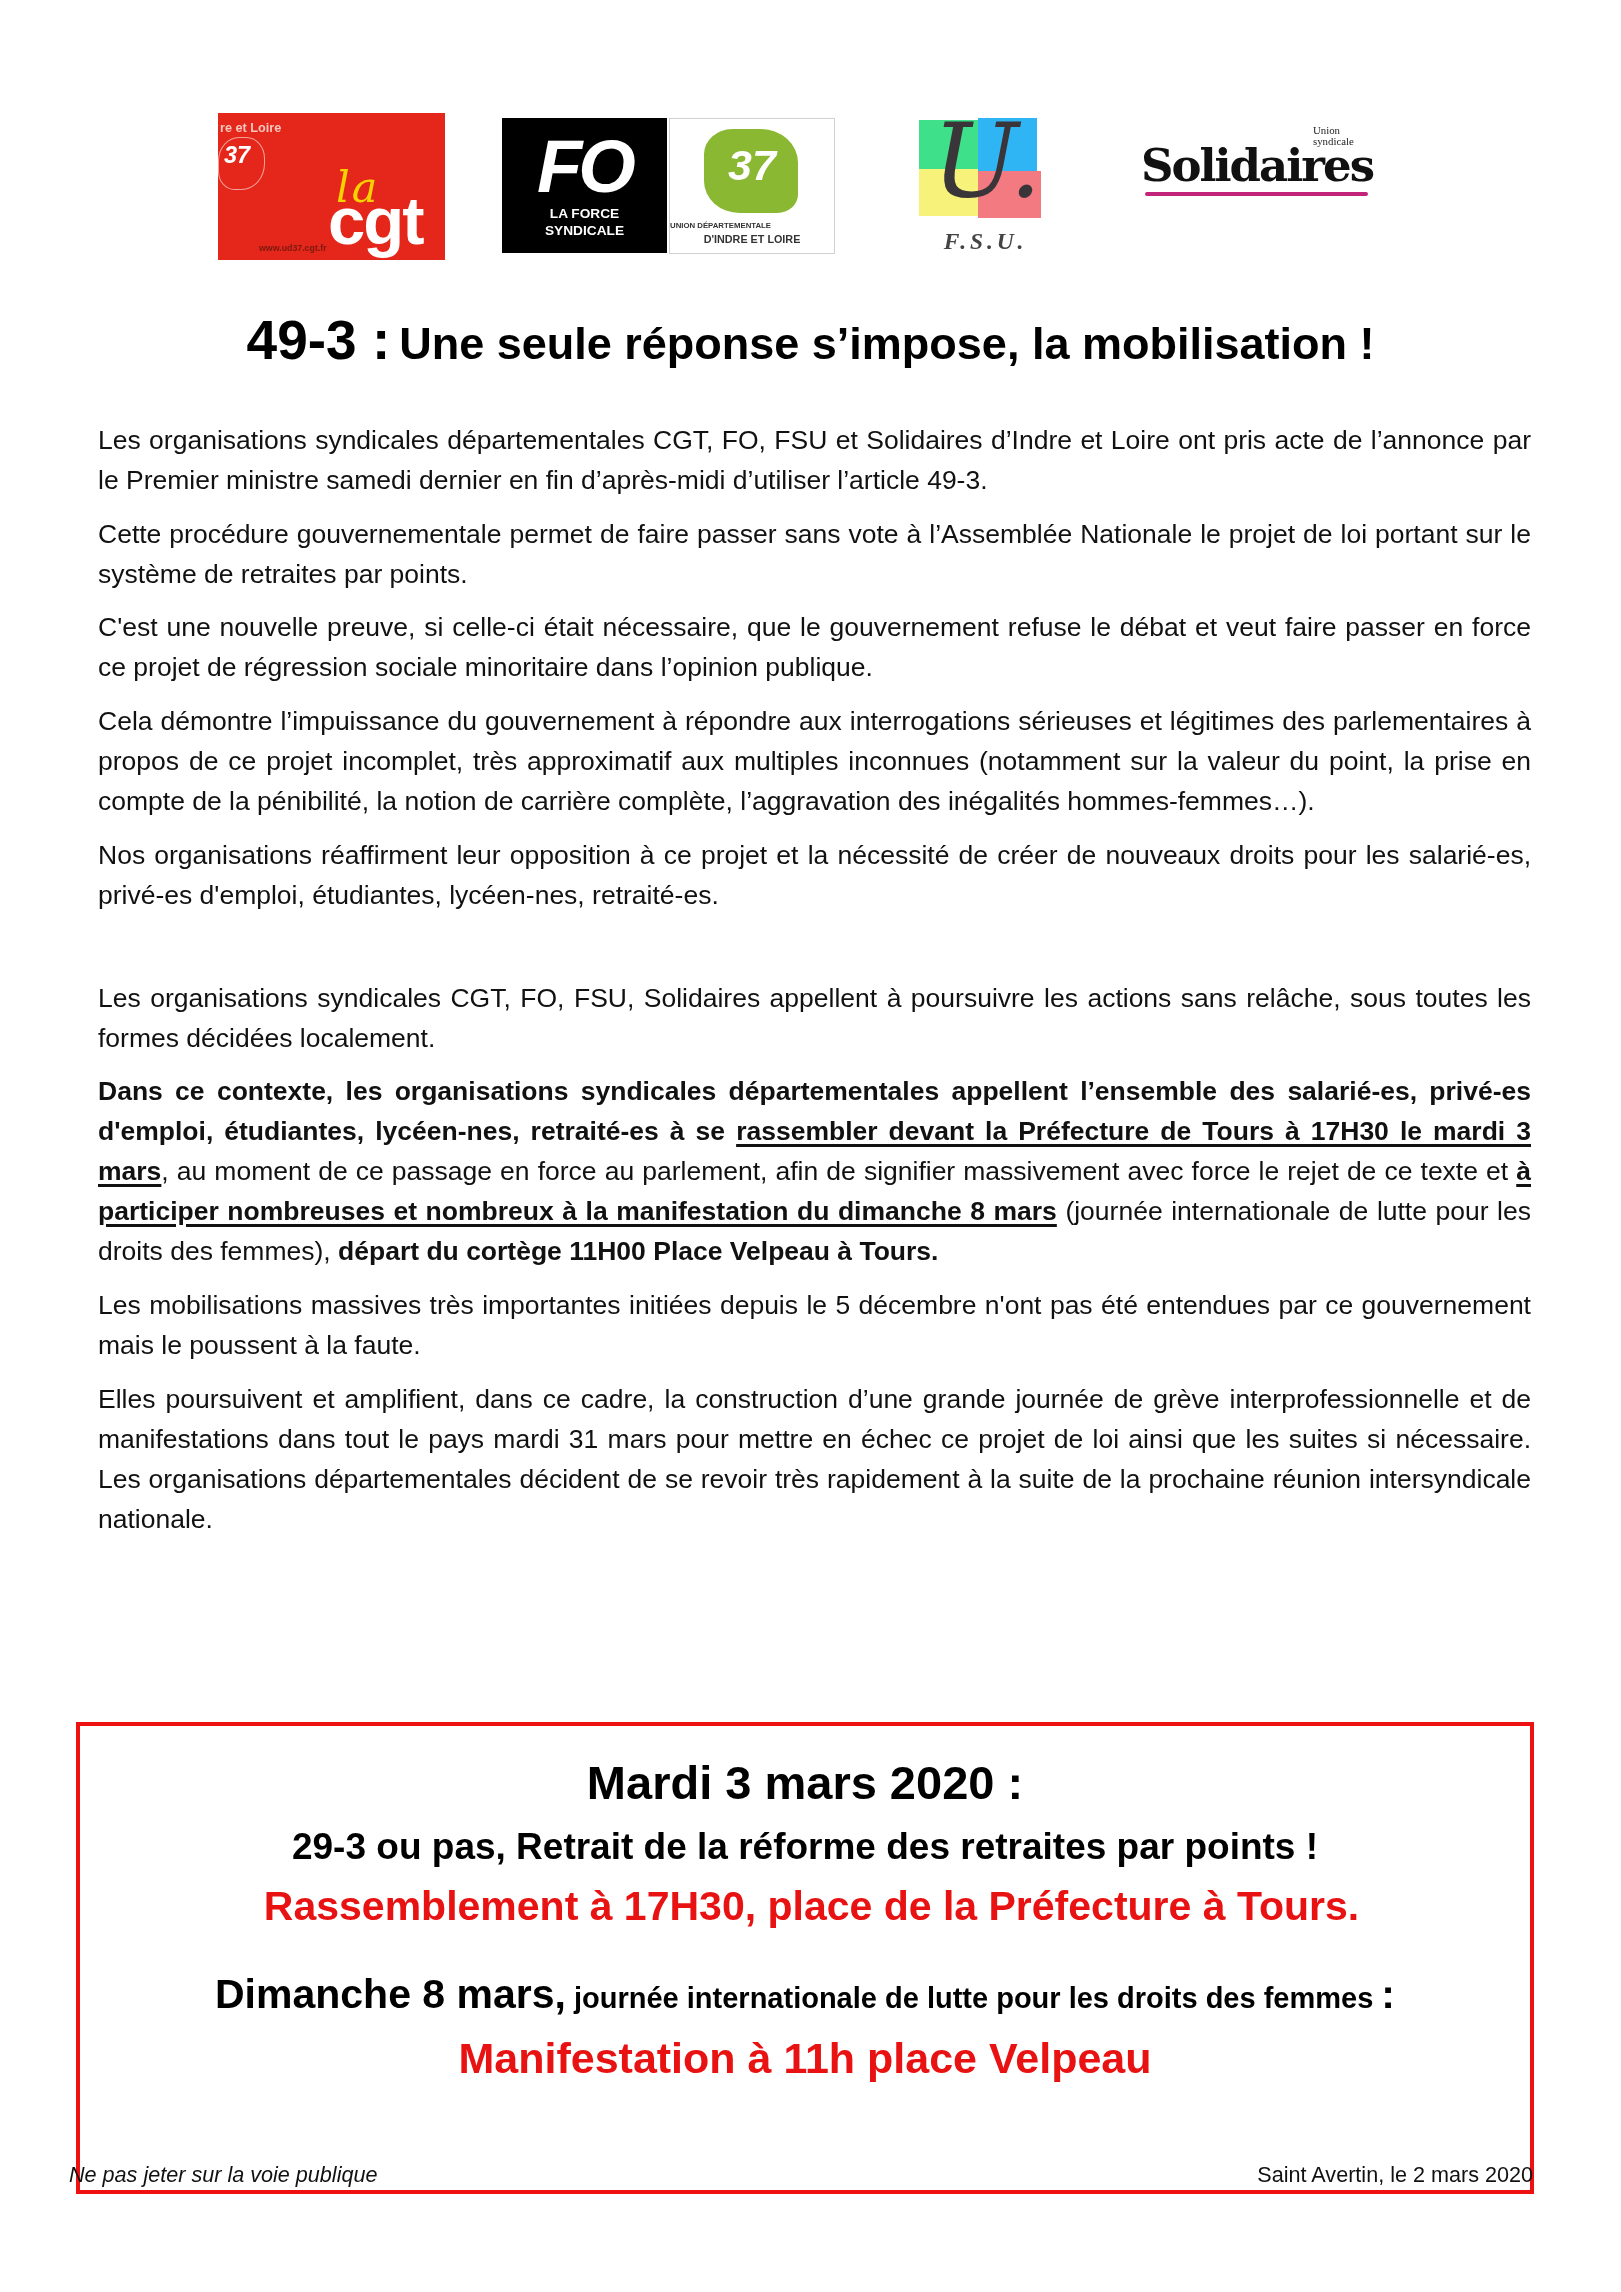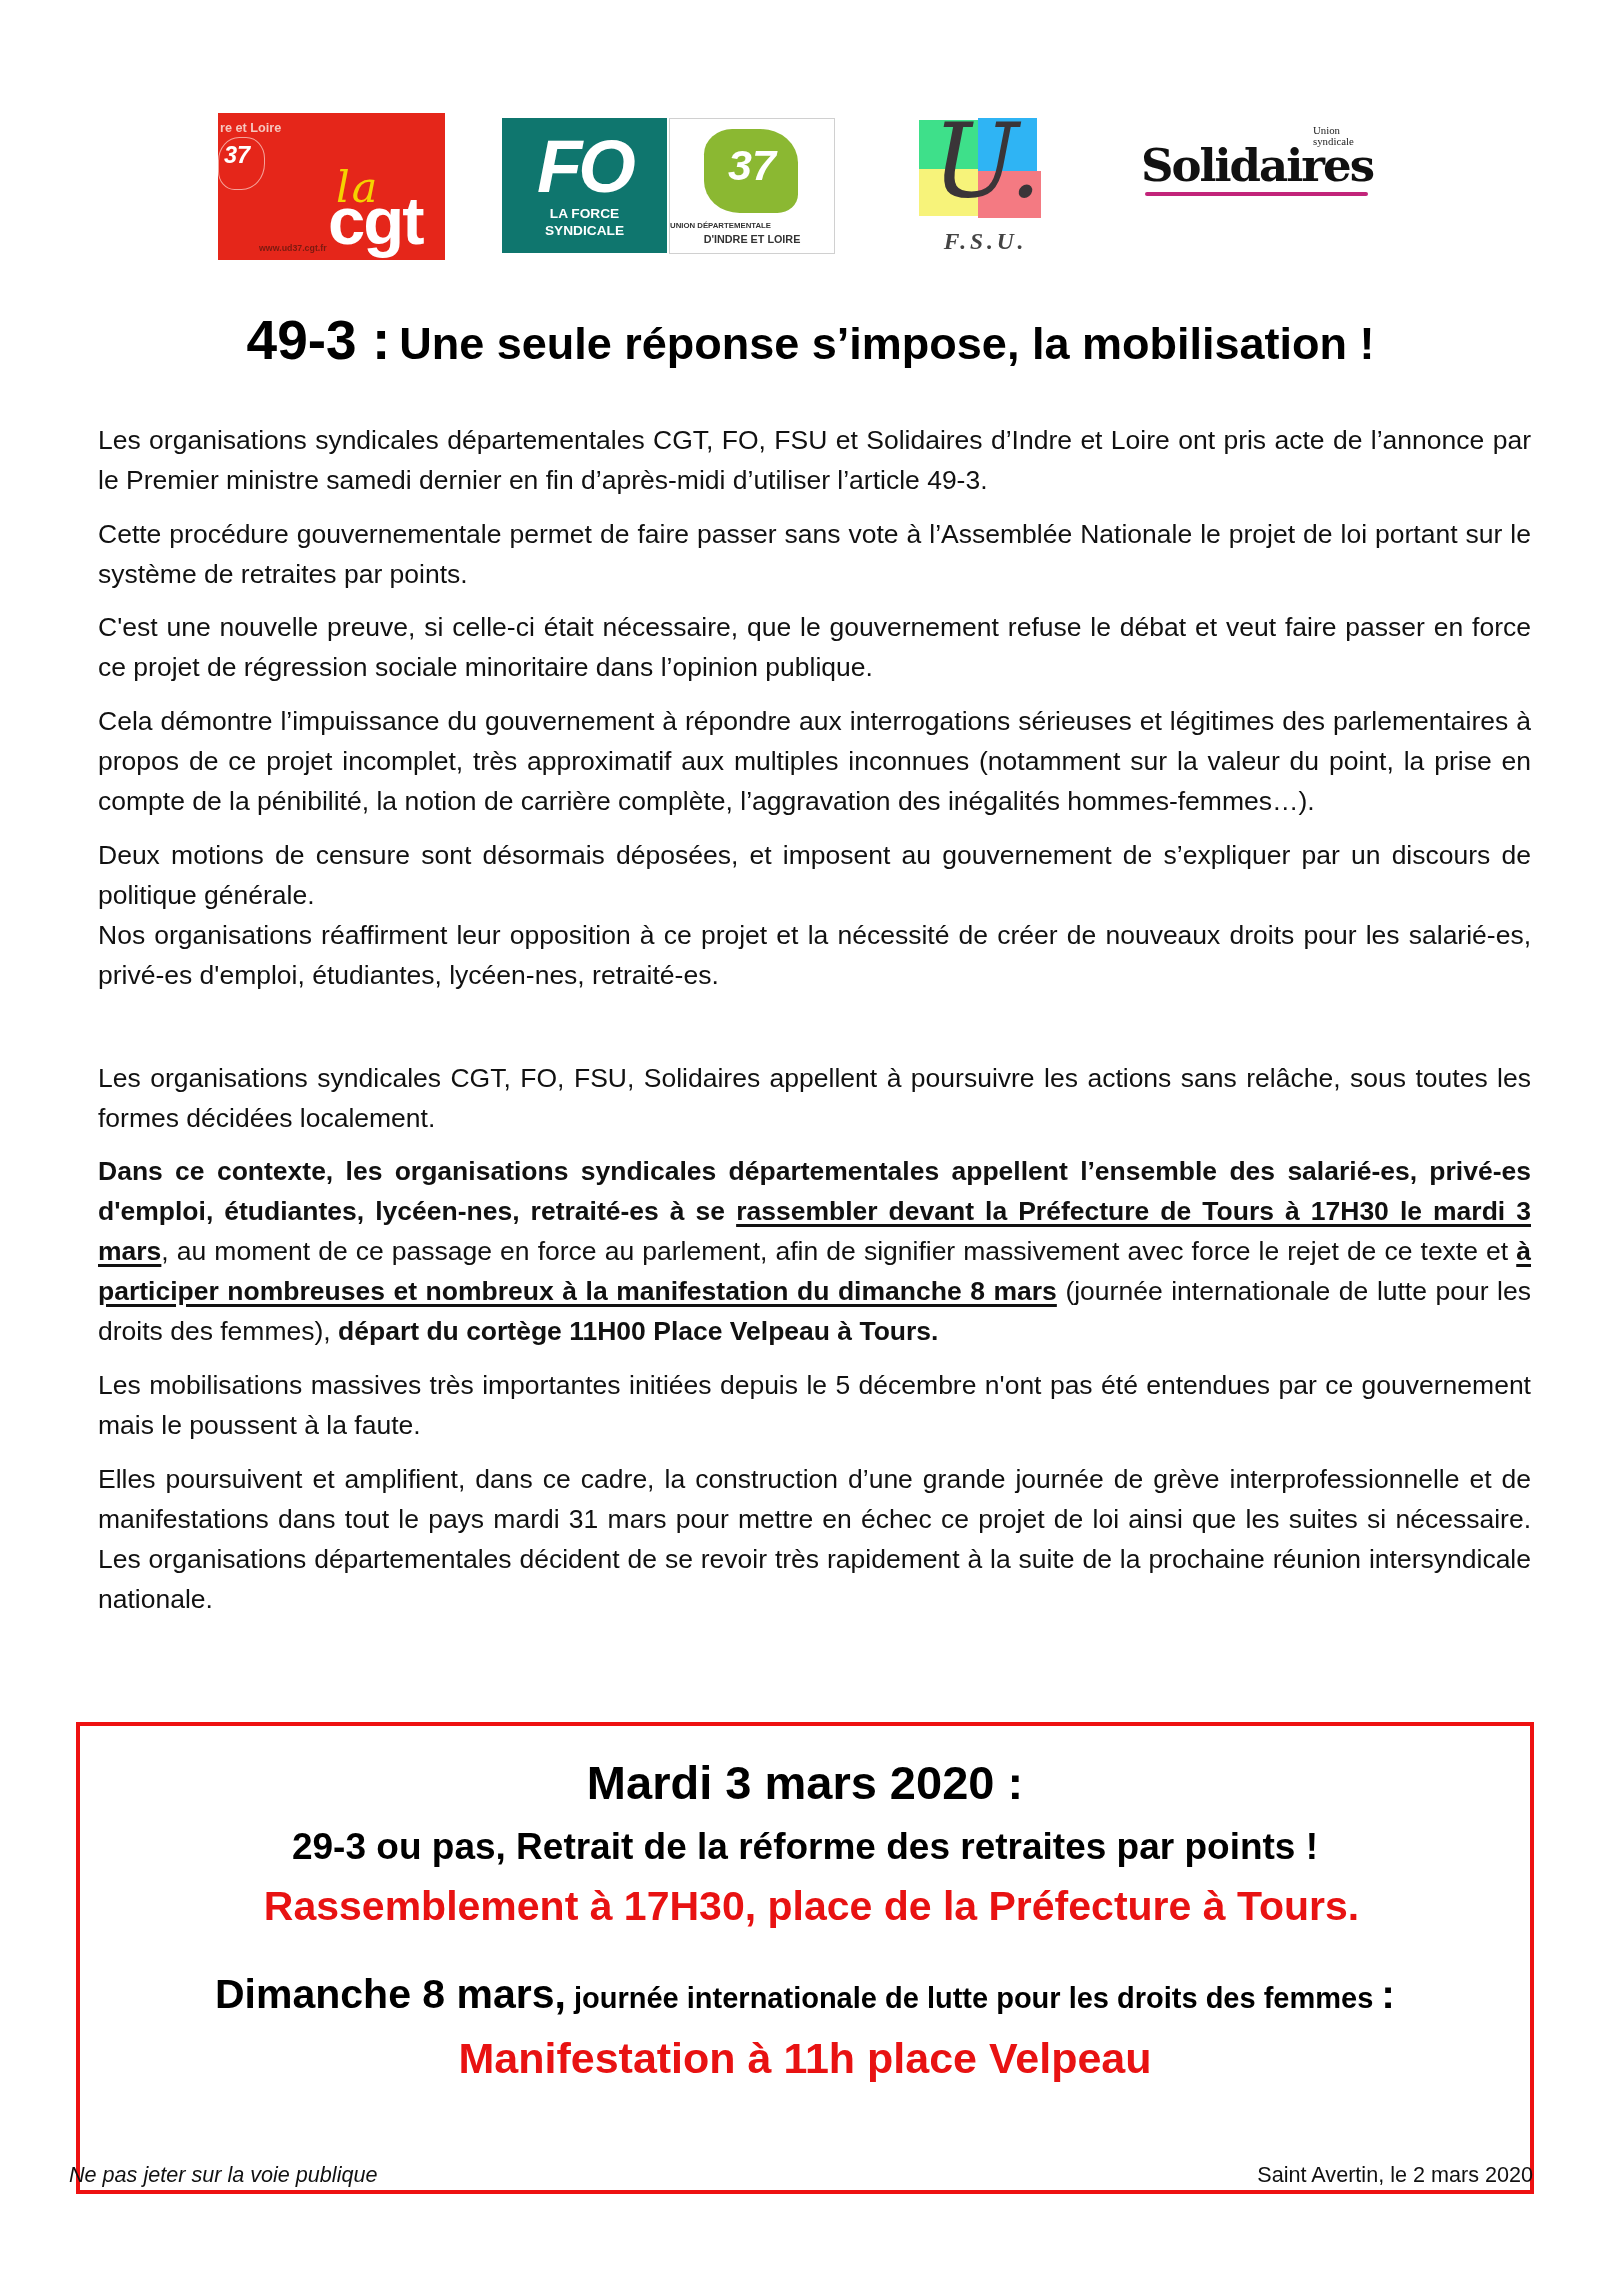--- a/index.html
+++ b/index.html
@@ -11,21 +11,21 @@
   .logo { position: absolute; }
 
   .cgt { left: 218px; top: 113px; width: 227px; height: 147px; background: #e5261a; overflow: hidden; }
   .cgt .region { position: absolute; left: 2px; top: 7.8px; font-size: 12.7px; font-weight: bold; color: #f6c7bf; }
   .cgt .num { position: absolute; left: 5.9px; top: 29px; font-size: 23.5px; font-style: italic; font-weight: bold; color: #ffffff; }
   .cgt .map { position: absolute; left: 0; top: 23.5px; width: 45px; height: 51px; border: 1px solid #f5a39a; border-radius: 45% 40% 50% 35%; }
   .cgt .la { position: absolute; left: 118px; top: 49px; font-family: "DejaVu Serif", serif; font-style: italic; font-size: 43px; color: #f5d200; letter-spacing: 2px; }
   .cgt .word { position: absolute; left: 110px; top: 69px; font-size: 67px; font-weight: bold; color: #ffffff; letter-spacing: -2px; }
   .cgt .url { position: absolute; left: 41px; top: 130px; font-size: 8.8px; font-weight: bold; color: #7a1a10; }
 
-  .fo { left: 502px; top: 118px; width: 165px; height: 135px; background: #0f766e; }
+  .fo { left: 502px; top: 118px; width: 165px; height: 135px; background: #000000; }
   .fo .big { position: absolute; left: 0; right: 0; top: 5.9px; text-align: center; font-size: 74px; font-weight: bold; font-style: italic; color: #fff; letter-spacing: -3.9px; }
   .fo .sub { position: absolute; left: 0; right: 0; top: 88px; text-align: center; font-size: 13.7px; font-weight: bold; color: #fff; line-height: 16.7px; }
 
   .ud37 { left: 669px; top: 118px; width: 164px; height: 134px; background: #fff; border: 1px solid #d0d0d0; }
   .ud37 .shape { position: absolute; left: 34px; top: 9.8px; width: 94px; height: 84px; background: #8bb832; border-radius: 30% 40% 22% 38%; }
   .ud37 .num { position: absolute; left: 39px; top: 21.6px; width: 86px; text-align: center; font-size: 43px; font-weight: bold; font-style: italic; color: #fff; }
   .ud37 .t1 { position: absolute; left: 0; right: 0; top: 102px; text-align: left; font-size: 7.8px; font-weight: bold; color: #333; }
   .ud37 .t2 { position: absolute; left: 0; right: 0; top: 114px; text-align: center; font-size: 10.8px; font-weight: bold; color: #333; }
 
   .fsu { left: 913px; top: 116px; width: 145px; height: 147px; }
@@ -119,21 +119,20 @@
 <h1 class="title" style="margin:0;">
   <span class="num">49-3 :</span>
   <span class="rest">Une seule réponse s’impose, la mobilisation !</span>
 </h1>
 
 <div class="body">
   <p>Les organisations syndicales départementales CGT, FO, FSU et Solidaires d’Indre et Loire ont pris acte de l’annonce par le Premier ministre samedi dernier en fin d’après-midi d’utiliser l’article 49-3.</p>
   <p>Cette procédure gouvernementale permet de faire passer sans vote à l’Assemblée Nationale le projet de loi portant sur le système de retraites par points.</p>
   <p>C'est une nouvelle preuve, si celle-ci était nécessaire, que le gouvernement refuse le débat et veut faire passer en force ce projet de régression sociale minoritaire dans l’opinion publique.</p>
   <p>Cela démontre l’impuissance du gouvernement à répondre aux interrogations sérieuses et légitimes des parlementaires à propos de ce projet incomplet, très approximatif aux multiples inconnues (notamment sur la valeur du point, la prise en compte de la pénibilité, la notion de carrière complète, l’aggravation des inégalités hommes-femmes…).</p>
-  <p class="tight">Deux motions de censure sont désormais déposées, et imposent au gouvernement de s’expliquer par un discours de politique générale.</p>
   <p>Nos organisations réaffirment leur opposition à ce projet et la nécessité de créer de nouveaux droits pour les salarié-es, privé-es d'emploi, étudiantes, lycéen-nes, retraité-es.</p>
   <p class="gap">Les organisations syndicales CGT, FO, FSU, Solidaires appellent à poursuivre les actions sans relâche, sous toutes les formes décidées localement.</p>
   <p>
     <b>Dans ce contexte, les organisations syndicales départementales appellent l’ensemble des salarié-es, privé-es d'emploi, étudiantes, lycéen-nes, retraité-es à se </b><b><u>rassembler devant la Préfecture de Tours à 17H30 le mardi 3 mars</u></b><span>, au moment de ce passage en force au parlement, afin de signifier massivement avec force le rejet de ce texte et </span><b><u>à participer nombreuses et nombreux à la manifestation du dimanche 8 mars</u></b><span> (journée internationale de lutte pour les droits des femmes), </span><b>départ du cortège 11H00 Place Velpeau à Tours.</b>
   </p>
   <p>Les mobilisations massives très importantes initiées depuis le 5 décembre n'ont pas été entendues par ce gouvernement mais le poussent à la faute.</p>
   <p>Elles poursuivent et amplifient, dans ce cadre, la construction d’une grande journée de grève interprofessionnelle et de manifestations dans tout le pays mardi 31 mars pour mettre en échec ce projet de loi ainsi que les suites si nécessaire. Les organisations départementales décident de se revoir très rapidement à la suite de la prochaine réunion intersyndicale nationale.</p>
 </div>
 
 <div class="box">

